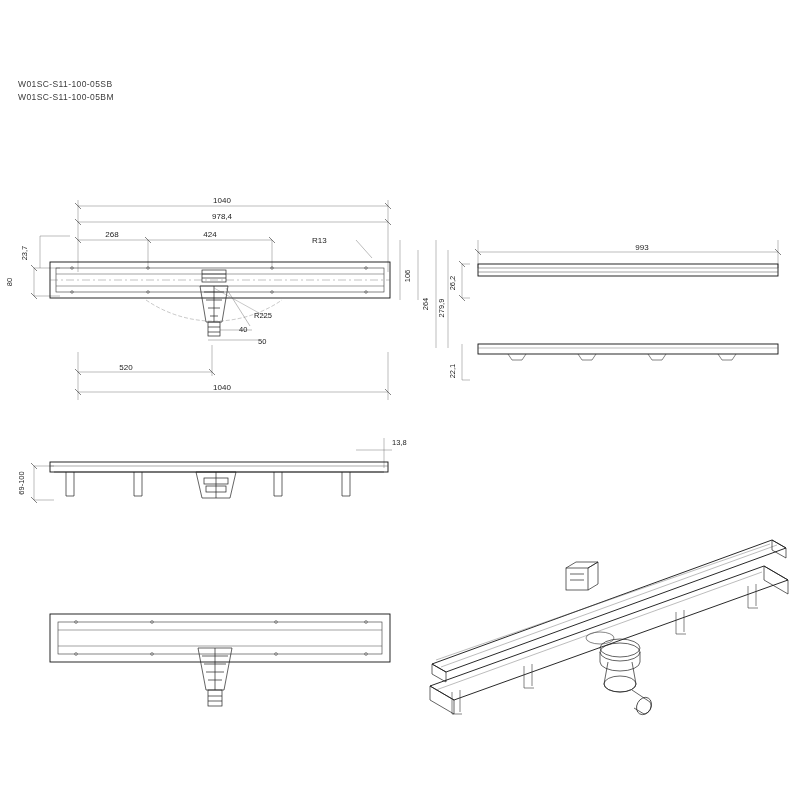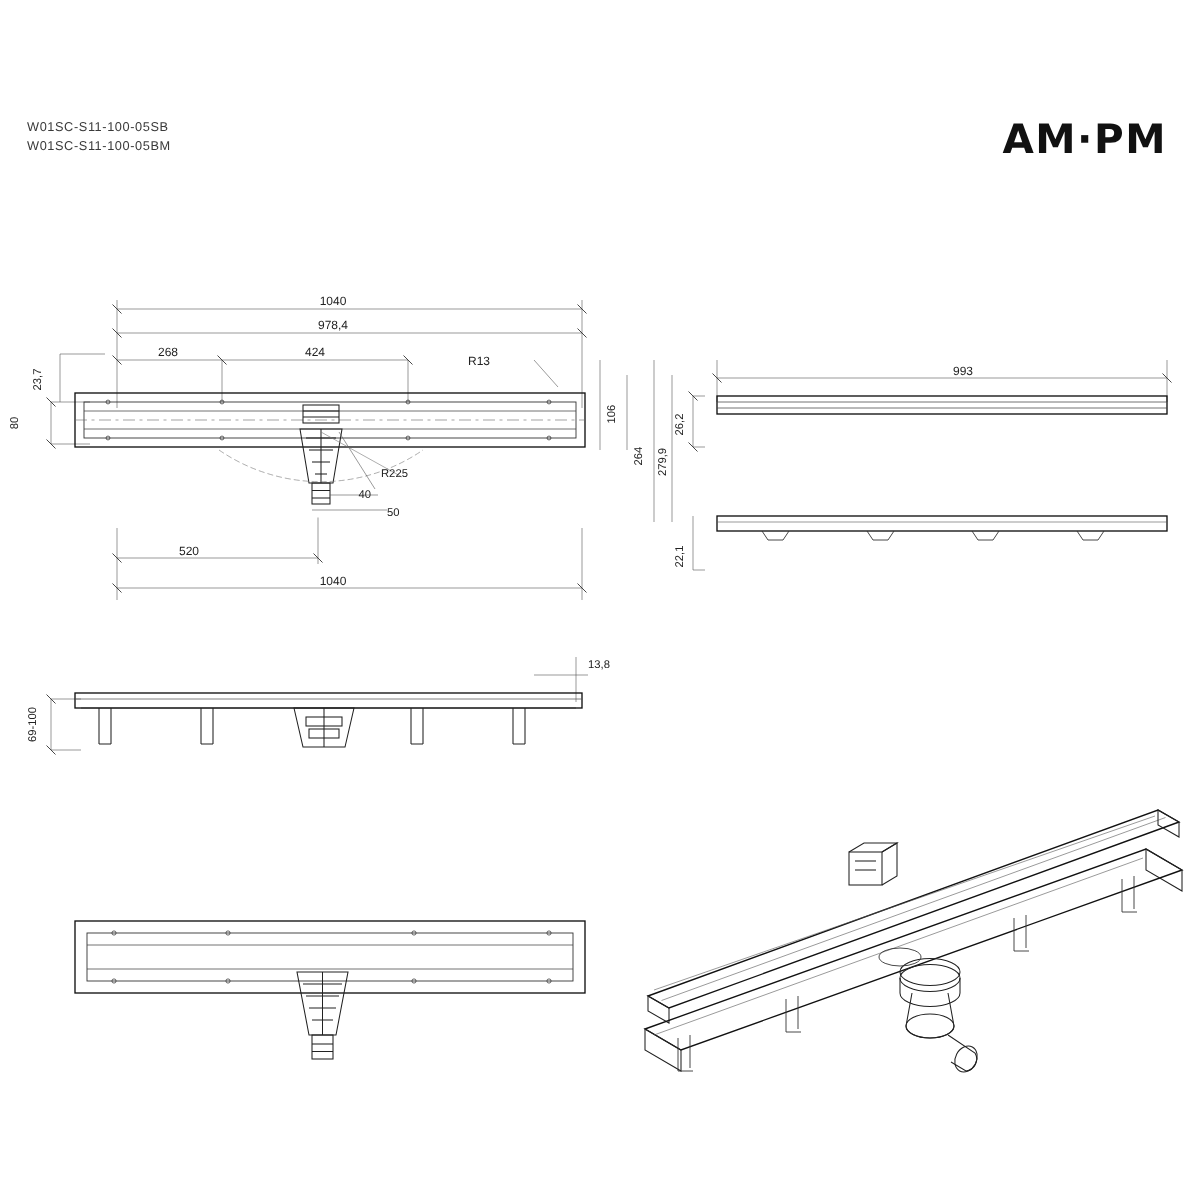--- a/index.html
+++ b/index.html
@@ -56,21 +56,20 @@
 </head>
 <body>
 
 <div class="page">
 
   <div class="codes">
     <div>W01SC-S11-100-05SB</div>
     <div>W01SC-S11-100-05BM</div>
   </div>
 
-  <div class="brand">AM·PM</div>
 
   <svg width="800" height="800" viewBox="0 0 800 800">
     <g stroke="#222" fill="none" stroke-width="0.7">
 
       <g>
 
         <g stroke="#555" stroke-width="0.4">
           <line x1="78" y1="200" x2="78" y2="272"></line>
           <line x1="388" y1="200" x2="388" y2="272"></line>
           <line x1="78" y1="206" x2="388" y2="206"></line>

